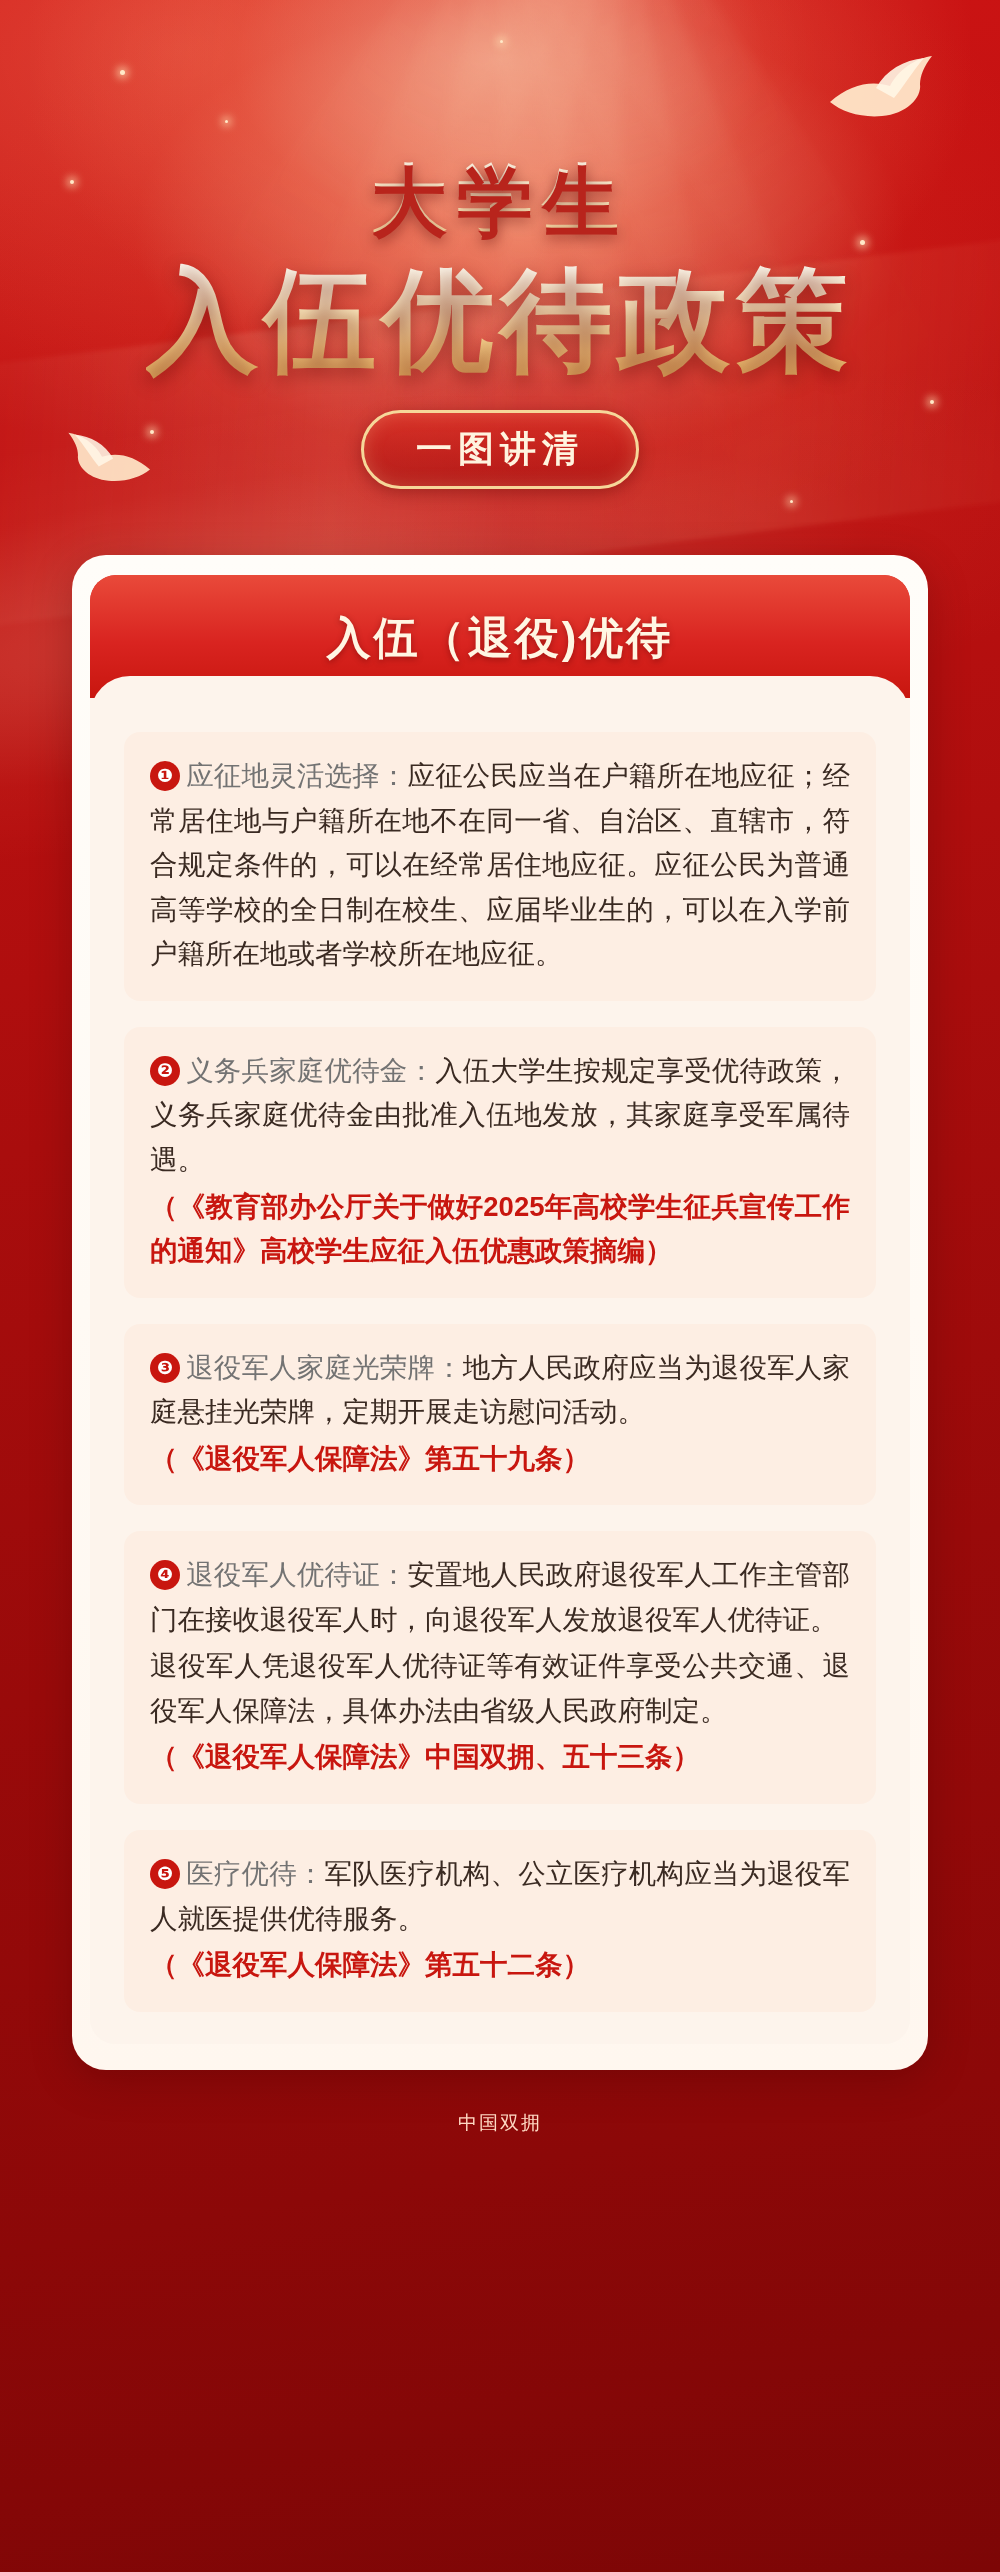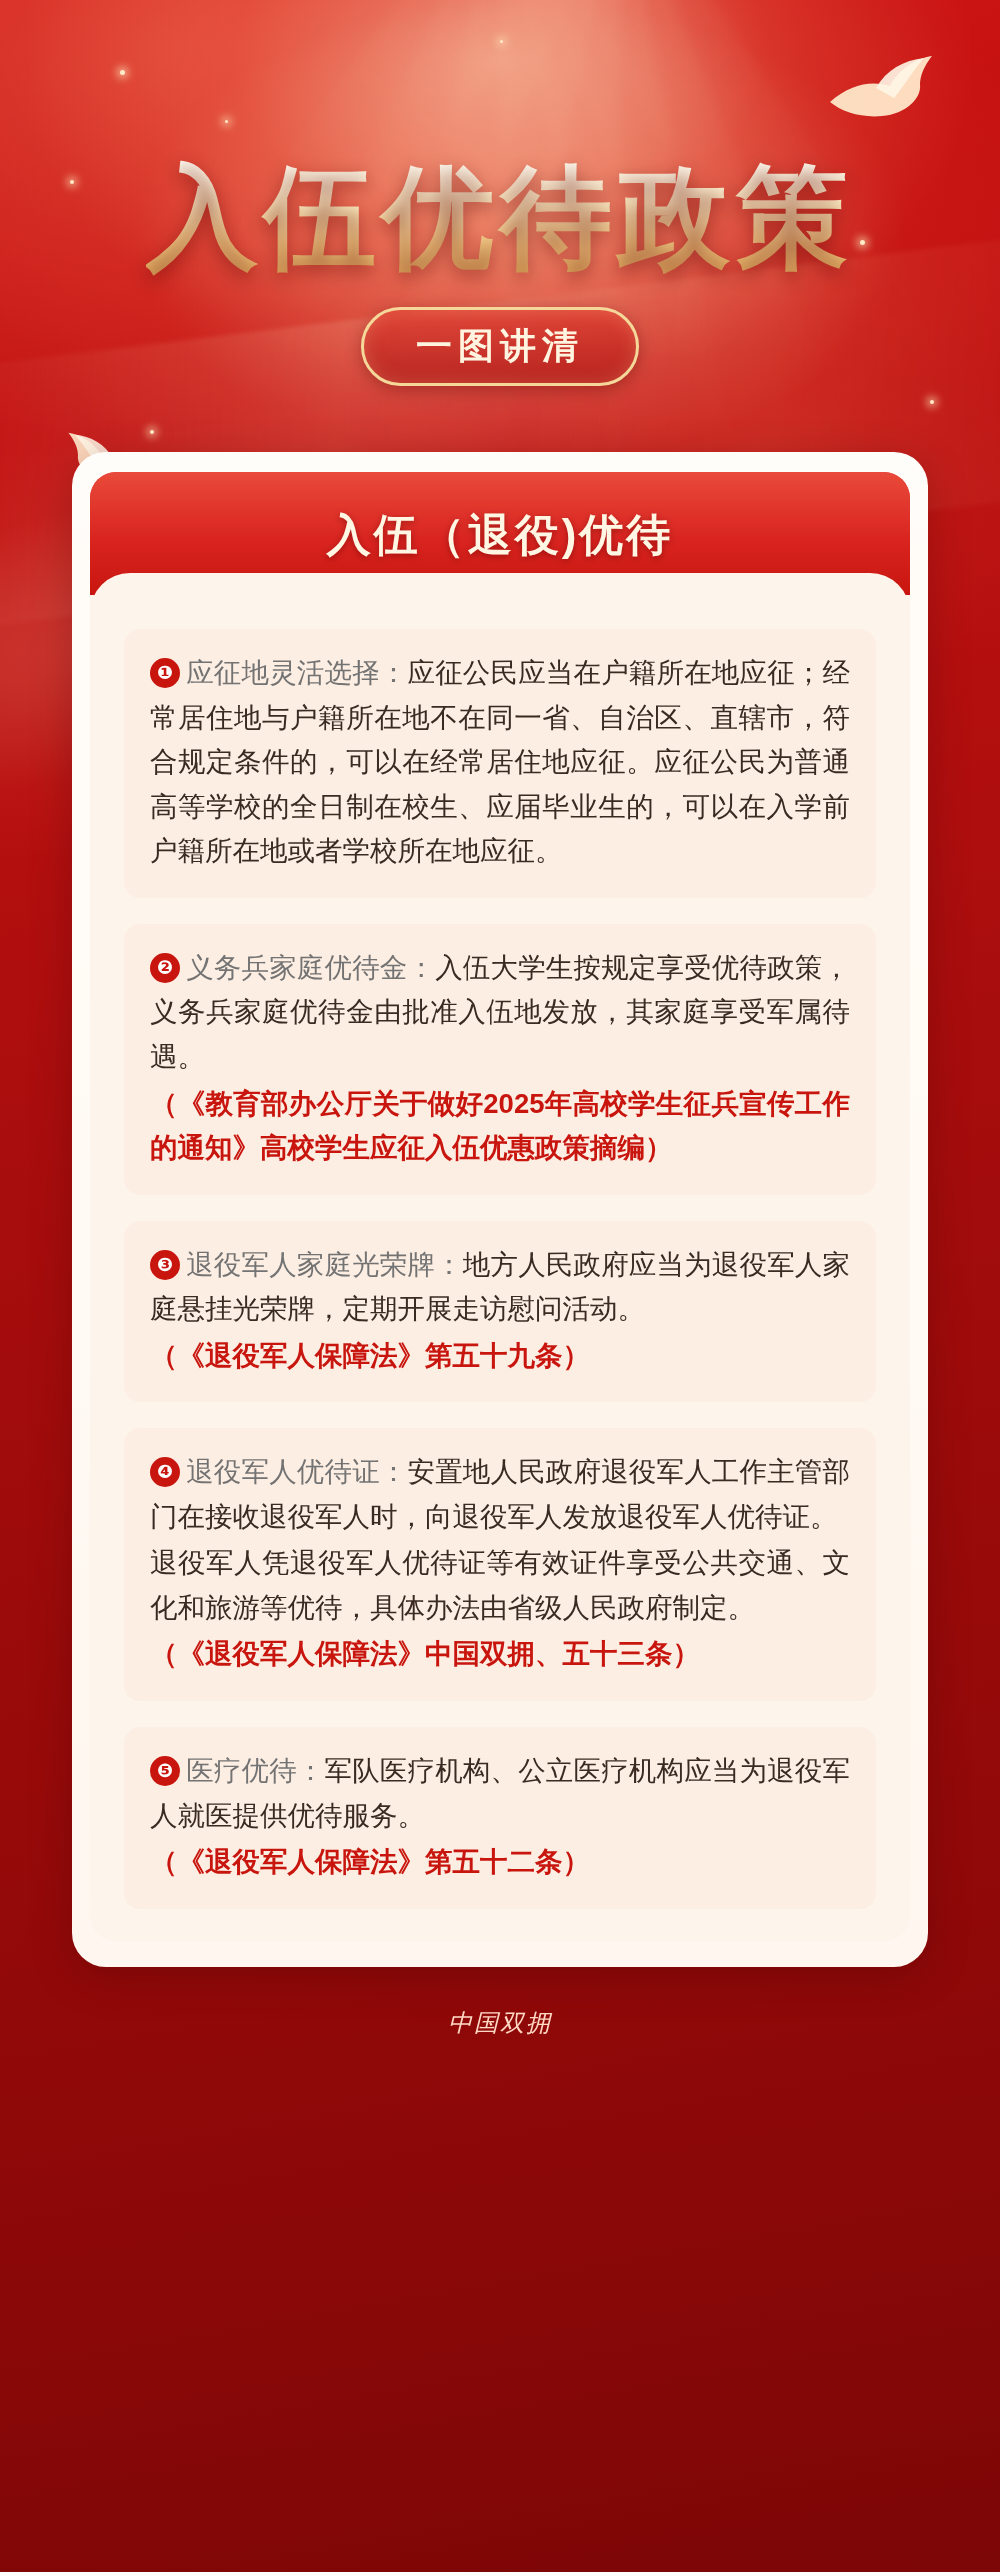--- a/index.html
+++ b/index.html
@@ -213,23 +213,22 @@
   .src-line {
     margin-top: 4px;
   }
   
   .footer {
     position: relative;
     z-index: 6;
     text-align: center;
     padding: 40px 0 34px 0;
     color: #ffd9c4;
-    font-size: 24px;
+    font-size: 19px;
     letter-spacing: 2px;
-    font-style: italic;
   }
 </style>
 </head>
 <body>
 
 <div class="poster">
 
   <div class="glow-top"></div>
   <div class="rays">
     <div class="ray" style="transform: rotate(-34deg); opacity:.35;"></div>
@@ -259,20 +258,21 @@
     </svg>
   </div>
   <div class="dove" style="left:62px; top:420px; transform: scaleX(-1);">
     <svg width="96" height="72" viewBox="0 0 120 90">
       <path d="M10 62 C30 44, 52 40, 70 46 C78 30, 96 18, 112 16 C104 26, 100 36, 100 44 C102 58, 86 74, 62 76 C42 78, 22 72, 10 62 Z" fill="#ffe7c9" opacity="0.92"></path>
       <path d="M56 48 C66 30, 84 20, 104 18 C92 32, 84 46, 74 58 Z" fill="#fff6e6" opacity="0.88"></path>
     </svg>
   </div>
 
   <div class="header">
+    <div class="title-line1">大学生</div>
     <div><span class="title-line2">入伍优待政策</span></div>
     <div class="subtitle-wrap">
       <span class="subtitle">一图讲清</span>
     </div>
   </div>
 
   <div class="card-outer">
     <div class="card-inner">
       <div class="card-header">
         <div class="card-header-title">入伍（退役)优待</div>
@@ -296,21 +296,21 @@
           <p>
             <span class="num">❸</span><span class="lead">退役军人家庭光荣牌：</span><span>地方人民政府应当为退役军人家庭悬挂光荣牌，定期开展走访慰问活动。</span>
           </p>
           <p class="src-line"><span class="src">（《退役军人保障法》第五十九条）</span></p>
         </div>
 
         <div class="item">
           <p>
             <span class="num">❹</span><span class="lead">退役军人优待证：</span><span>安置地人民政府退役军人工作主管部门在接收退役军人时，向退役军人发放退役军人优待证。</span>
           </p>
-          <p>退役军人凭退役军人优待证等有效证件享受公共交通、文化和旅游等优待，具体办法由省级人民政府制定。</p>
+          <p>退役军人凭退役军人优待证等有效证件享受公共交通、退役军人保障法，具体办法由省级人民政府制定。</p>
           <p class="src-line"><span class="src">（《退役军人保障法》中国双拥、五十三条）</span></p>
         </div>
 
         <div class="item">
           <p>
             <span class="num">❺</span><span class="lead">医疗优待：</span><span>军队医疗机构、公立医疗机构应当为退役军人就医提供优待服务。</span>
           </p>
           <p class="src-line"><span class="src">（《退役军人保障法》第五十二条）</span></p>
         </div>
 

